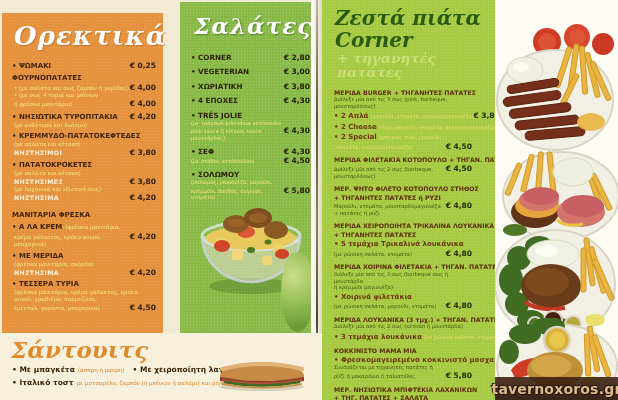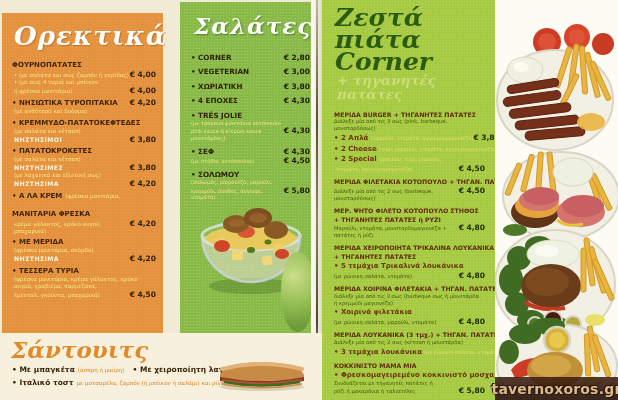--- a/index.html
+++ b/index.html
@@ -39,23 +39,23 @@
            background:radial-gradient(circle at 40% 30%,#cfe08a,#8cb84e 55%,#6c9a37 85%);opacity:.95}
 
   
   .fold{left:311px;top:0;width:11px;height:400px;background:linear-gradient(90deg,#ffffff,#efe9d6 60%,#e2dcc6)}
   .fold-line{position:absolute;left:5px;top:0;width:2px;height:400px;
              background:linear-gradient(#bdb79f,#55503a 30%,#8a8468 55%,#4d4834 80%,#b9b29a)}
 
   
   .hot{left:322px;top:0;width:173px;height:400px;background:#a6ca42;
        background-image:radial-gradient(rgba(255,255,255,.16) 22%,transparent 23%);background-size:3px 3px}
-  .hot-title{color:#2b5a12;font-size:25px;padding:7px 0 0 13px;line-height:22px}
+  .hot-title{color:#2b5a12;font-size:20px;padding:7px 0 0 13px;line-height:22px}
   .hot-sub{color:#cdde7a;font-size:13.5px;padding:0 0 4px 15px;line-height:14px;font-family:"DejaVu Serif",serif;font-style:italic;font-weight:bold}
-  .hot .r{padding:0 10px 0 12px}
+  .hot .r{padding:0 23px 0 12px}
   .hot .hd{margin-top:5.5px}
   .hot .hd .t{font-weight:bold;font-size:6.2px;line-height:7.6px;color:#5e2d0e;white-space:nowrap}
   .hot .hd2{margin-top:1px}
   .hot .hd2 .t{font-weight:bold;font-size:6.2px;line-height:7.6px;color:#5e2d0e;white-space:nowrap}
   .hot .hs .t{font-size:5.2px;line-height:6.8px;color:#47570f}
   .hot .it{margin-top:1.5px}
   .hot .it .t{font-weight:bold;font-size:7px;line-height:8.6px;color:#6d350f;white-space:nowrap}
   .hot .tl{font-size:5.2px;color:#e5df67;margin-left:2px;white-space:nowrap}
   .hot .fl{font-weight:bold;font-size:6px;color:#f4f9d2;margin-left:3px;text-shadow:0 0 2px rgba(255,255,255,.6)}
   .hot .p{margin-left:auto;font-weight:bold;font-size:7.5px;color:#232b07;white-space:nowrap}
@@ -79,20 +79,24 @@
       text-shadow:1px 1px 0 #2c150b,-1px -1px 0 #2c150b,0 0 2px #1e0e06}
 </style>
 </head>
 <body>
 
 <div class="page">
 
   <div class="panel ap">
     <div class="script ap-title">Ορεκτικά</div>
     <div class="r n">
+        <span class="t">• ΨΩΜΑΚΙ</span>
+        <span class="p">€ 0,25</span>
+      </div>
+    <div class="r n">
         <span class="t">ΦΟΥΡΝΟΠΑΤΑΤΕΣ</span>
       </div>
     <div class="r s">
         <span class="t">• (με σαλάτα και σως ζαμπόν ή γαρίδας)</span>
         <span class="p">€ 4,00</span>
       </div>
     <div class="r s">
         <span class="t">• (με σως 4 τυριά και μπέικον</span>
       </div>
     <div class="r s">
@@ -126,26 +130,26 @@
         <span class="t">ΝΗΣΤΗΣΙΜΕΣ</span>
         <span class="p">€ 3,80</span>
       </div>
     <div class="r s">
         <span class="t">(με λαχανικά και εξωτική σως)</span>
       </div>
     <div class="r s f">
         <span class="t">ΝΗΣΤΗΣΙΜΑ</span>
         <span class="p">€ 4,20</span>
       </div>
+    <div class="r n g">
+        <span class="t">ΜΑΝΙΤΑΡΙΑ ΦΡΕΣΚΑ</span>
+      </div>
     <div class="r n">
         <span class="t">• Α ΛΑ ΚΡΕΜ</span>
         <span class="tl">(φρέσκα μανιτάρια,</span>
-      </div>
-    <div class="r n g">
-        <span class="t">ΜΑΝΙΤΑΡΙΑ ΦΡΕΣΚΑ</span>
       </div>
     <div class="r s">
         <span class="t">κρέμα γάλακτος, κρόκο αυγού, μπαχαρικά)</span>
         <span class="p">€ 4,20</span>
       </div>
     <div class="r n">
         <span class="t">• ΜΕ ΜΕΡΙΔΑ</span>
       </div>
     <div class="r s">
         <span class="t">(φρέσκα μανιτάρια, σκόρδο)</span>

